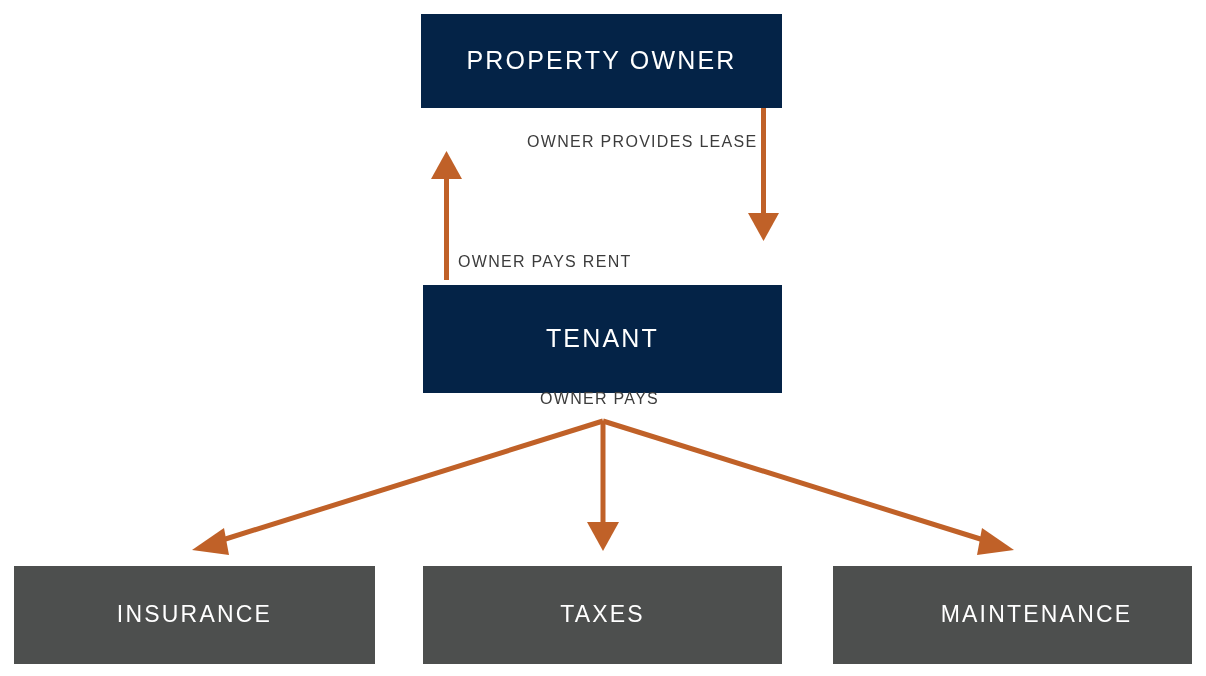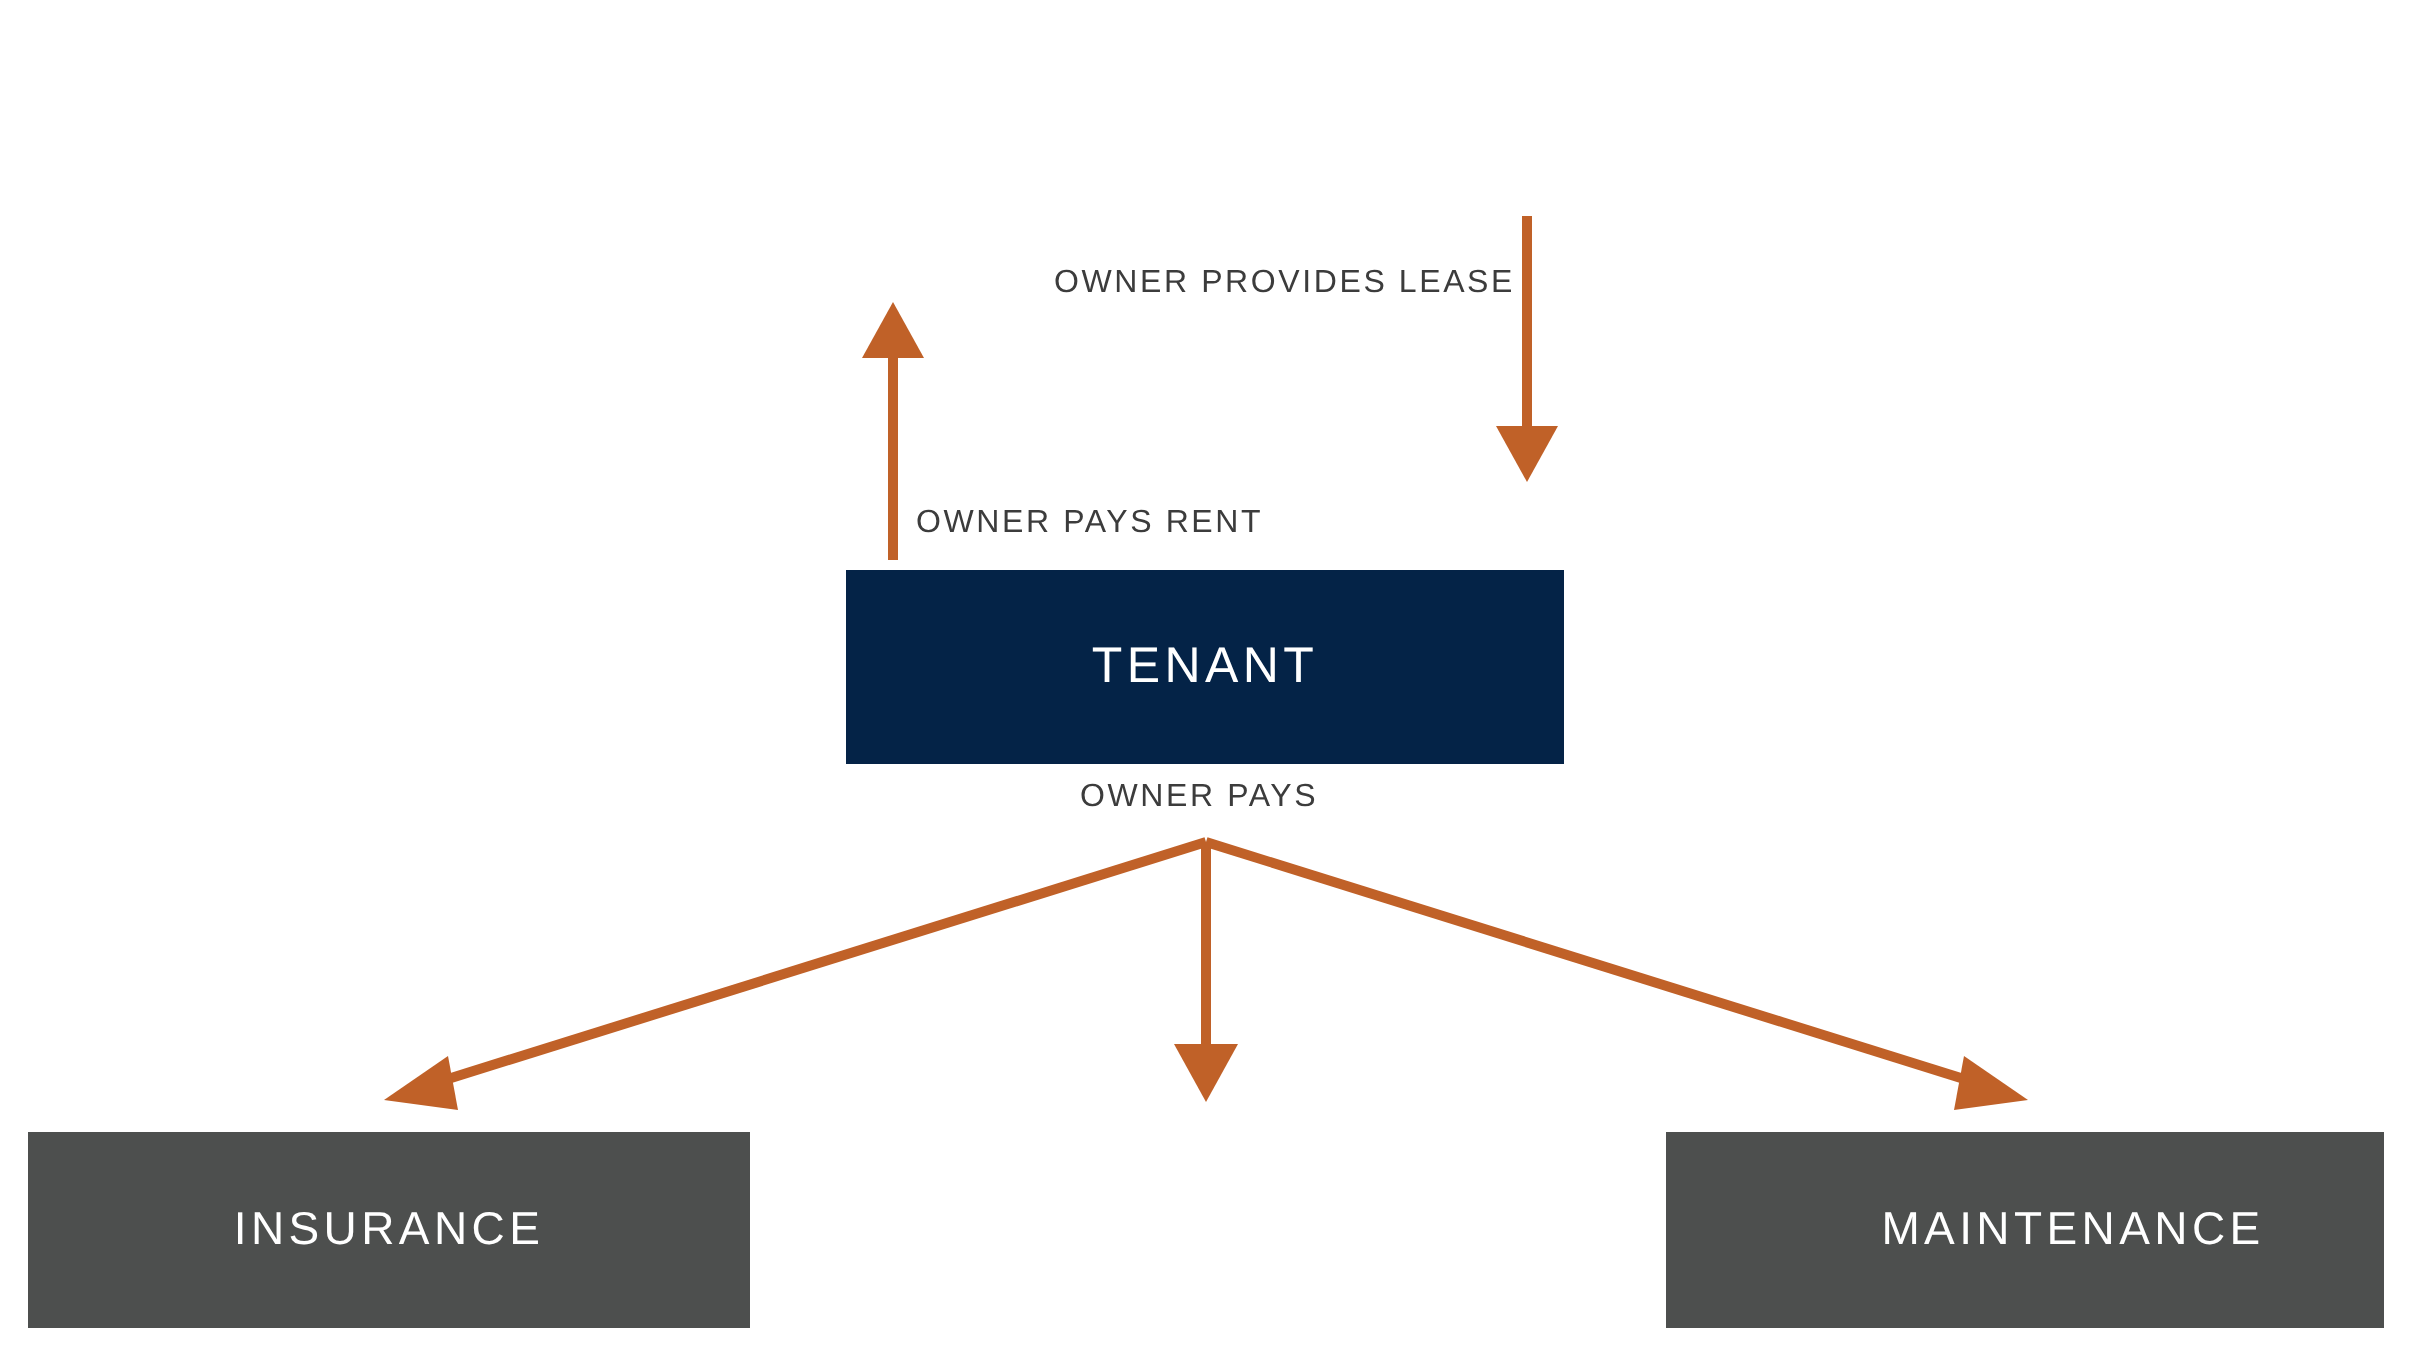--- a/index.html
+++ b/index.html
@@ -43,21 +43,21 @@
     top: 14px;
     width: 361px;
     height: 94px;
   }
   #node-property-owner .node-label { font-size: 25px; }
 
   #node-tenant {
     left: 423px;
     top: 285px;
     width: 359px;
-    height: 97px;
+    height: 108px;
   }
   #node-tenant .node-label { font-size: 25px; }
 
   #node-insurance {
     left: 14px;
     top: 566px;
     width: 361px;
     height: 98px;
   }
   #node-insurance .node-label { font-size: 23px; }
@@ -135,29 +135,35 @@
       <line x1="603" y1="421" x2="603" y2="523" stroke="#c06128" stroke-width="5"></line>
       <polygon points="587,522 619,522 603,551" fill="#c06128"></polygon>
     </g>
 
     <g>
       <line x1="603" y1="421" x2="990" y2="542" stroke="#c06128" stroke-width="5"></line>
       <polygon points="1014,550 982,528 977,555" fill="#c06128"></polygon>
     </g>
   </svg>
 
+  <div class="node-box node-primary" id="node-property-owner">
+    <span class="node-label">PROPERTY OWNER</span>
+  </div>
 
   <div class="node-box node-primary" id="node-tenant">
     <span class="node-label">TENANT</span>
   </div>
 
   <div class="node-box node-secondary" id="node-insurance">
     <span class="node-label">INSURANCE</span>
   </div>
 
+  <div class="node-box node-secondary" id="node-taxes">
+    <span class="node-label">TAXES</span>
+  </div>
 
   <div class="node-box node-secondary" id="node-maintenance">
     <span class="node-label">MAINTENANCE</span>
   </div>
 
   <div class="edge-label" id="label-owner-provides-lease">OWNER PROVIDES LEASE</div>
 
   <div class="edge-label" id="label-tenant-pays-rent">OWNER PAYS RENT</div>
 
   <div class="edge-label" id="label-tenant-pays">OWNER PAYS</div>

